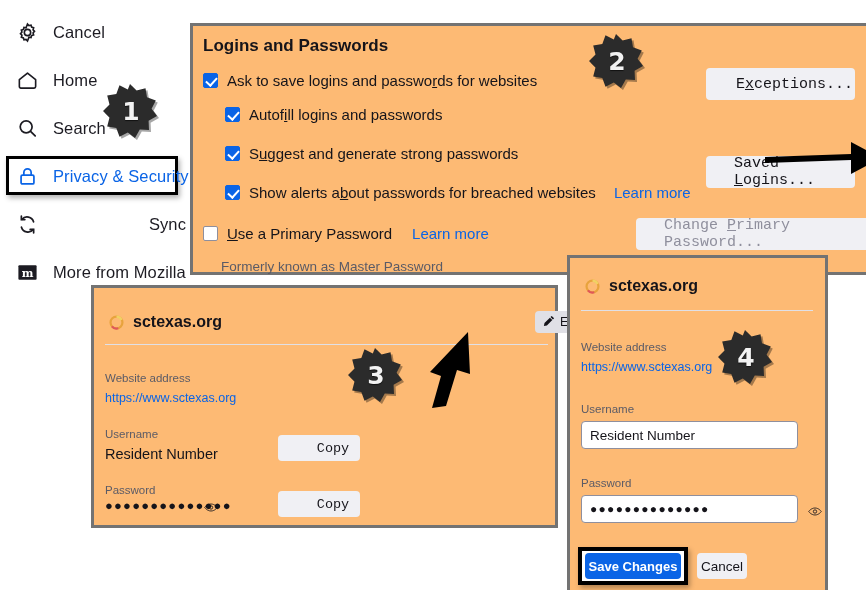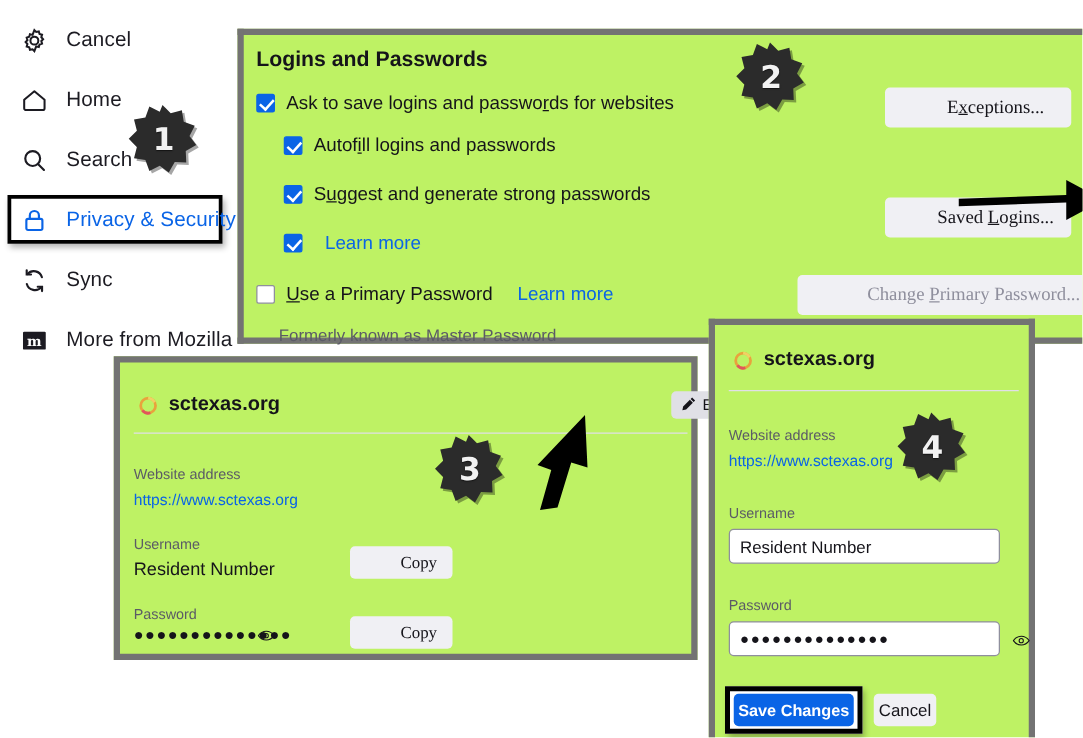--- a/index.html
+++ b/index.html
@@ -49,22 +49,22 @@
     width: 172px; height: 39px;
     border: 3.5px solid #000;
     box-sizing: border-box;
     background: #fff;
     box-shadow: 2px 3px 5px rgba(0,0,0,0.30);
   }
 
   
   .panel {
     position: absolute;
-    background: #bef264;
-    border: 5px solid #737373;
+    background: #fdba74;
+    border: 3px solid #737373;
     box-sizing: border-box;
   }
 
   
   #panel-logins {
     left: 190px; top: 23px;
     width: 676px; height: 252px;
     border-right: none;
   }
   #panel-logins-inner { position: absolute; inset: 0; }
@@ -110,21 +110,21 @@
   .note {
     position: absolute;
     font-size: 13.5px;
     color: #5b5b66;
   }
   .gbtn {
     position: absolute;
     background: #f0f0f4;
     border: none;
     border-radius: 4px;
-    font-family: Liberation Serif, serif;
+    font-family: Liberation Mono, monospace;
     font-size: 15px;
     color: #15141a;
     display: flex;
     align-items: center;
     justify-content: center;
     box-sizing: border-box;
     padding-left: 28px;
   }
   .gbtn.disabled { color: #8f8f9d; }
 
@@ -304,21 +304,21 @@
   <div class="nav-item active" style="top:158px; z-index:5;">
     <span class="nav-icon">
       <svg viewBox="0 0 24 24" width="23" height="23" fill="none" stroke="#0a64e6" stroke-width="1.8" stroke-linejoin="round">
         <rect x="5.3" y="10.6" width="13.4" height="9.2" rx="1.4"></rect>
         <path d="M8.2 10.6V7.8a3.8 3.8 0 0 1 7.6 0v2.8"></path>
       </svg>
     </span>
     <span class="nav-label">Privacy &amp; Security</span>
   </div>
 
-  <div class="nav-item" style="top:206px;">
+  <div class="nav-item" style="top:206px;justify-content:space-between;">
     <span class="nav-icon">
       <svg viewBox="0 0 24 24" width="23" height="23" fill="none" stroke="#1c1b22" stroke-width="1.8" stroke-linecap="round">
         <path d="M18.3 9.2A7 7 0 0 0 6.2 6.6"></path>
         <path d="M5.7 14.8a7 7 0 0 0 12.1 2.6"></path>
         <path d="M5.6 3.3v3.6h3.6"></path>
         <path d="M18.4 20.7v-3.6h-3.6"></path>
       </svg>
     </span>
     <span class="nav-label">Sync</span>
   </div>
@@ -349,20 +349,21 @@
       <span>Autof<span class="u">i</span>ll logins and passwords</span>
     </div>
 
     <div class="cb-row" style="left:32px; top:119px;">
       <span class="cb checked"></span>
       <span>S<span class="u">u</span>ggest and generate strong passwords</span>
     </div>
 
     <div class="cb-row" style="left:32px; top:158px;">
       <span class="cb checked"></span>
+      <span>Show alerts a<span class="u">b</span>out passwords for breached websites</span>
       <a class="link" style="margin-left:9px; text-decoration:none;" href="#">Learn more</a>
     </div>
 
     <div class="cb-row" style="left:10px; top:199px;">
       <span class="cb unchecked"></span>
       <span><span class="u">U</span>se a Primary Password</span>
       <a class="link" style="margin-left:11px; text-decoration:none;" href="#">Learn more</a>
     </div>
 
     <div class="note" style="left:28px; top:233px;">Formerly known as Master Password</div>

